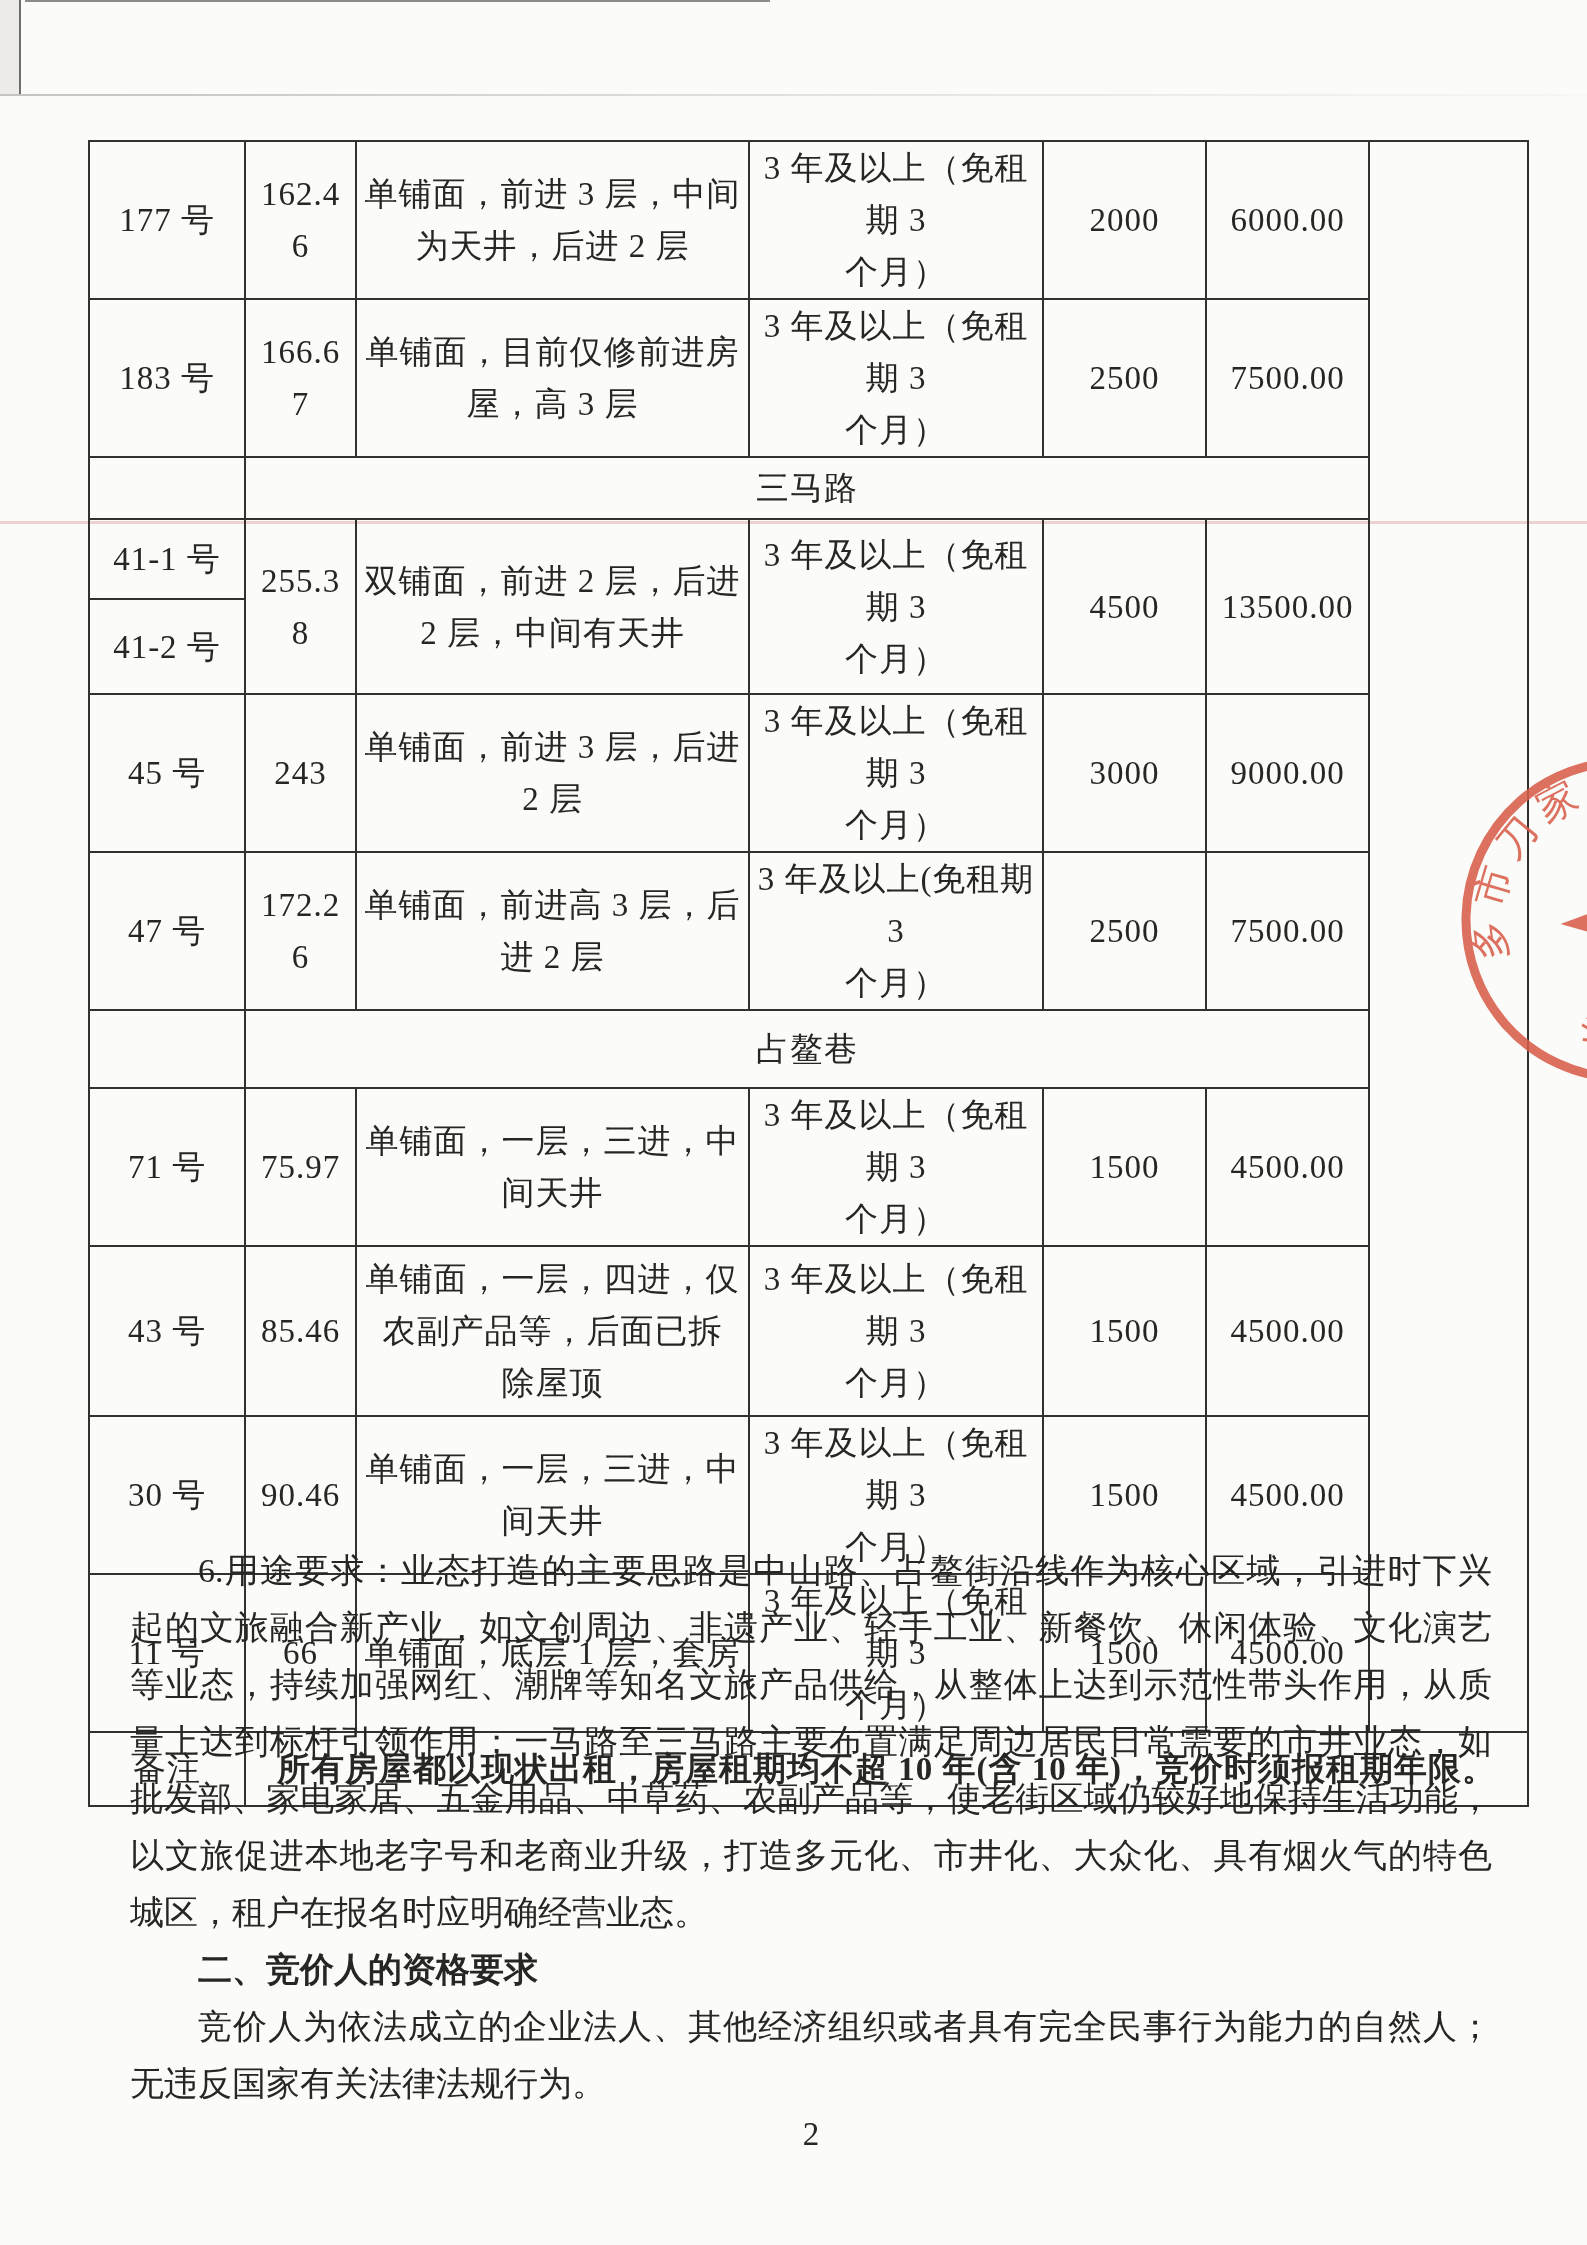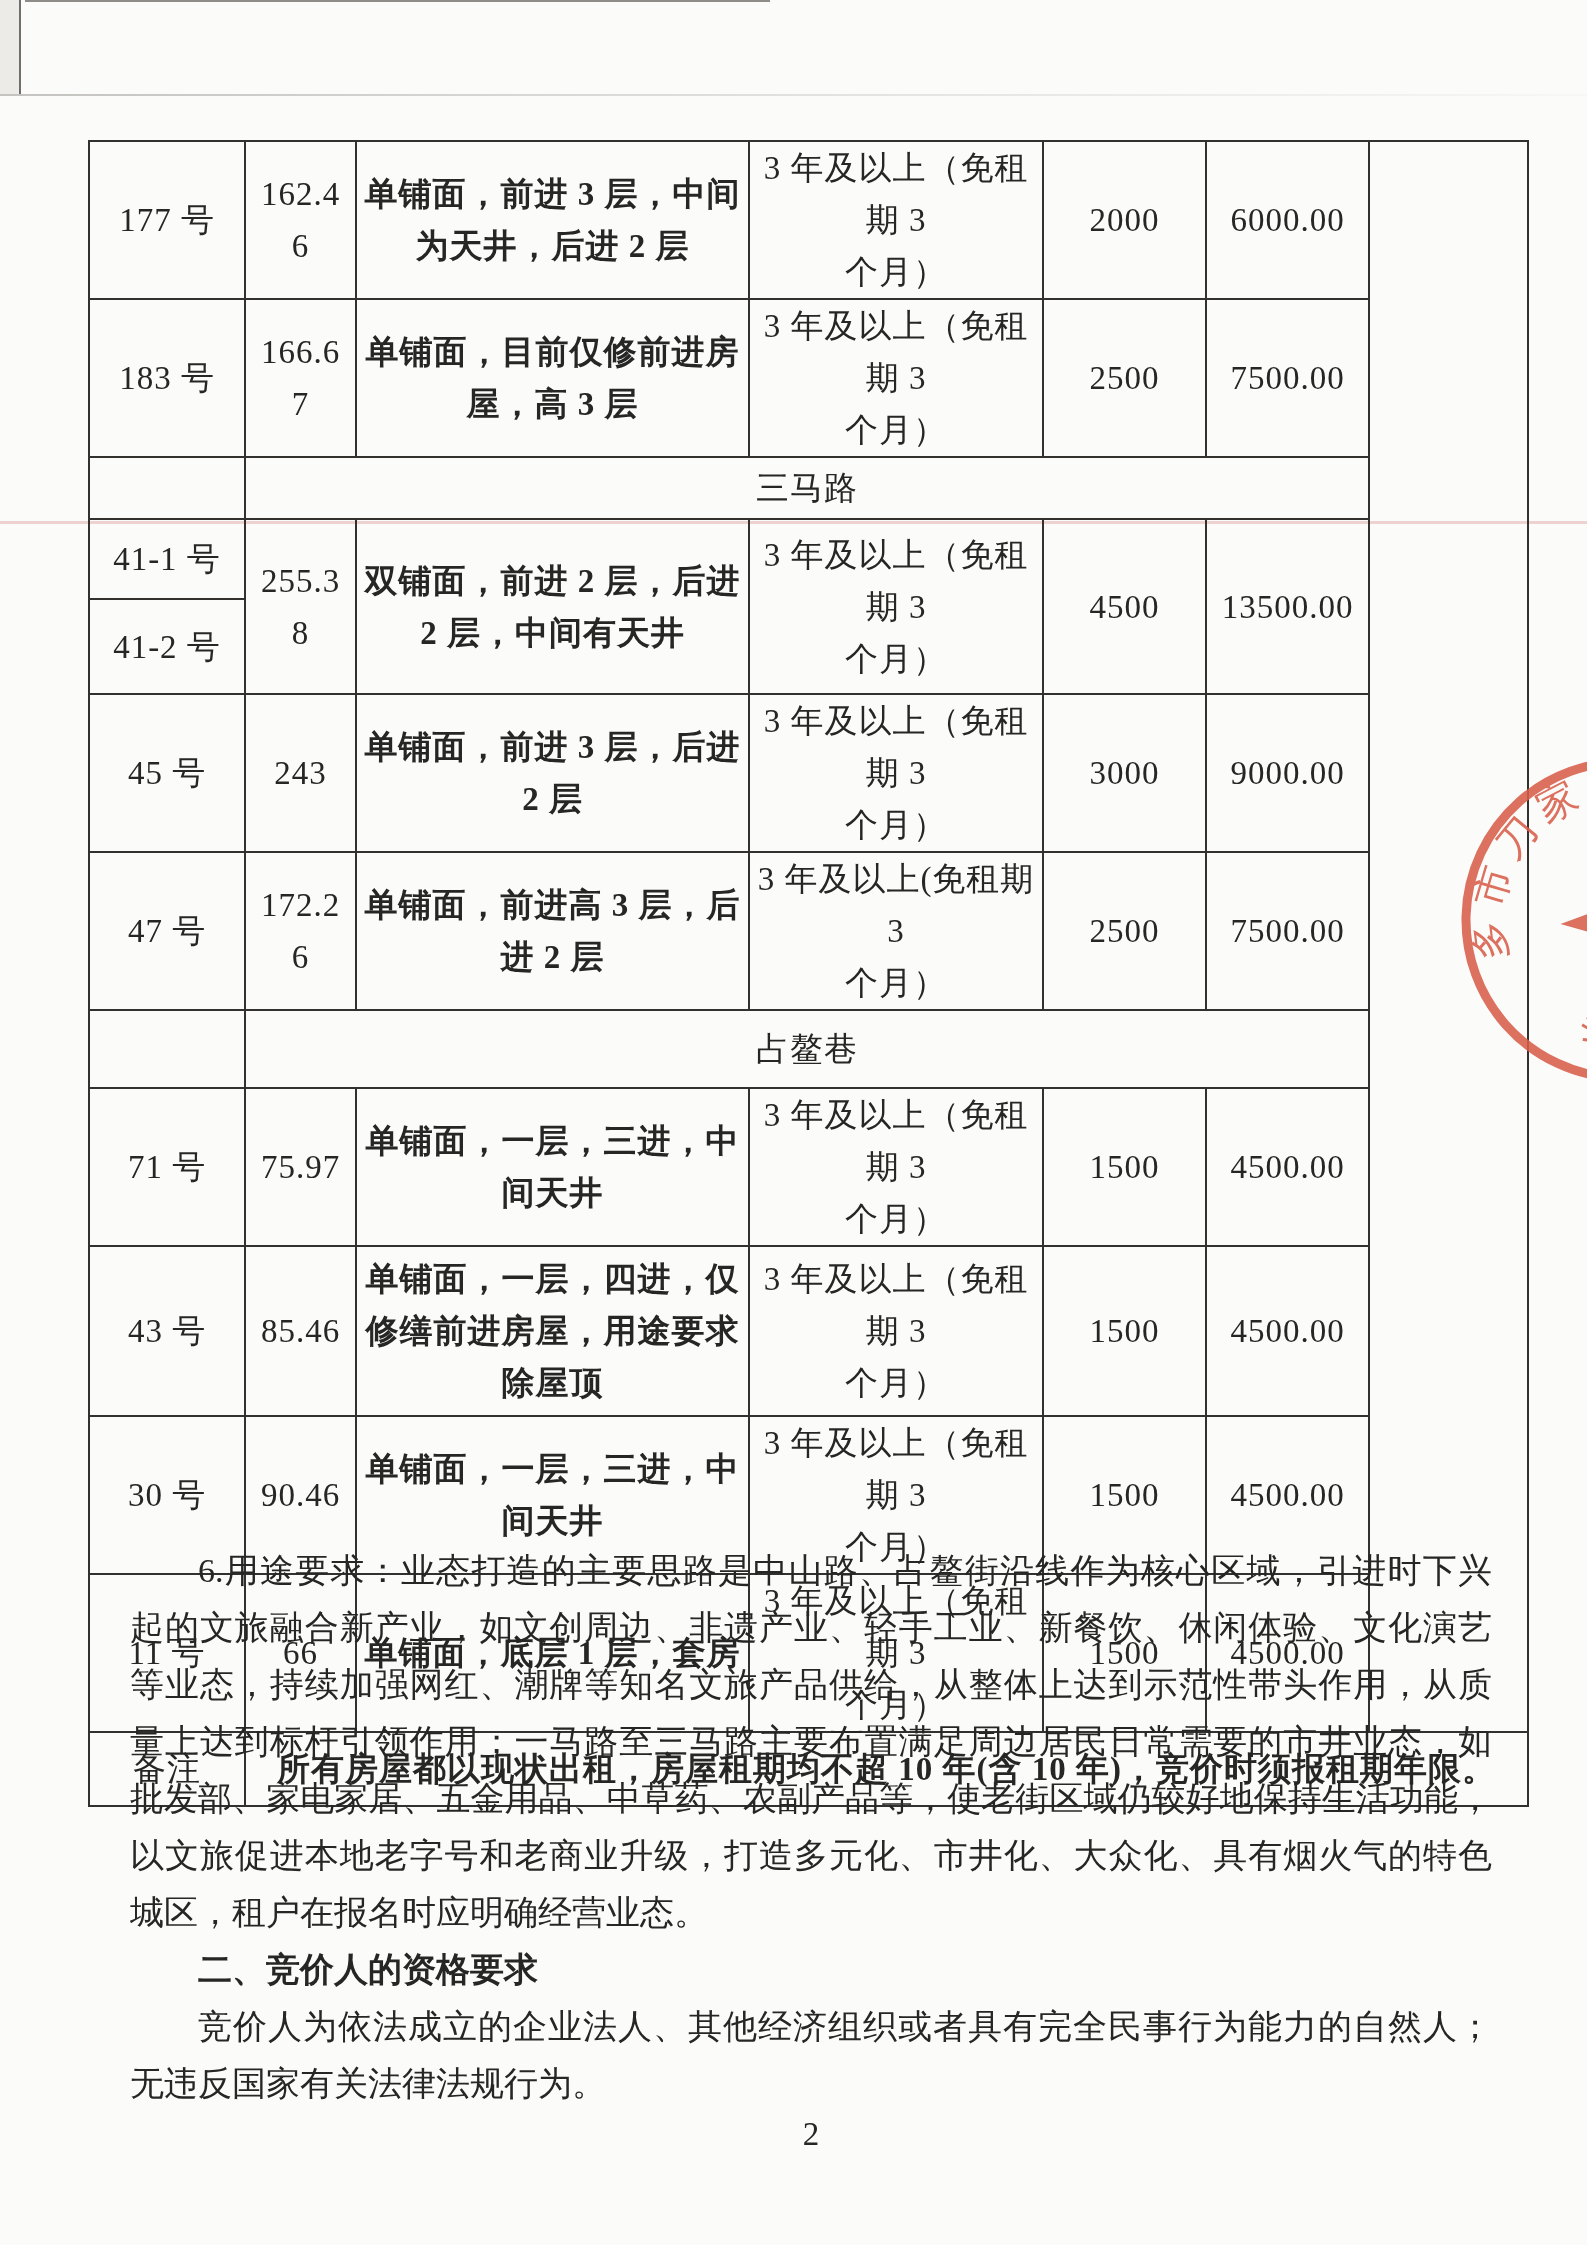--- a/index.html
+++ b/index.html
@@ -26,21 +26,21 @@
     border-collapse:collapse;table-layout:fixed;
     width:1439px;
   }
   table.rent td{
     border:2px solid #33312e;
     text-align:center;vertical-align:middle;
     white-space:pre-line;
     font-size:33px;line-height:52px;letter-spacing:1px;
     padding:0;overflow:hidden;
   }
-  td.c-desc{font-size:32px;letter-spacing:0;font-weight:bold;}
+  td.c-desc{font-size:32px;letter-spacing:0;}
   td.c-term{font-size:30px;letter-spacing:0;line-height:50px;}
   td.c-num{font-size:34px;letter-spacing:0;}
   td.c-section{text-align:left;padding-left:28px;letter-spacing:2px;border-radius:10px;}
   td.c-note{text-align:left;padding-left:26px;font-size:32px;letter-spacing:0;white-space:nowrap;font-weight:bold;}
   td.c-empty{border-left:2px solid #33312e;}
   
   .bodytext{position:absolute;left:130px;top:1542px;width:1362px;
     font-size:34px;line-height:57px;}
   .bodytext .ln{text-align:justify;}
   .bodytext .jl{text-align-last:justify;}
@@ -146,21 +146,21 @@
 间天井</td>
         <td class="c-term">3 年及以上（免租期 3
 个月）</td>
         <td class="c-num">1500</td>
         <td class="c-num">4500.00</td>
       </tr>
       <tr style="height:170px">
         <td>43 号</td>
         <td>85.46</td>
         <td class="c-desc">单铺面，一层，四进，仅
-修缮前进房屋，用途要求
+农副产品等，后面已拆
 除屋顶</td>
         <td class="c-term">3 年及以上（免租期 3
 个月）</td>
         <td class="c-num">1500</td>
         <td class="c-num">4500.00</td>
       </tr>
       <tr style="height:120px">
         <td>30 号</td>
         <td>90.46</td>
         <td class="c-desc">单铺面，一层，三进，中

